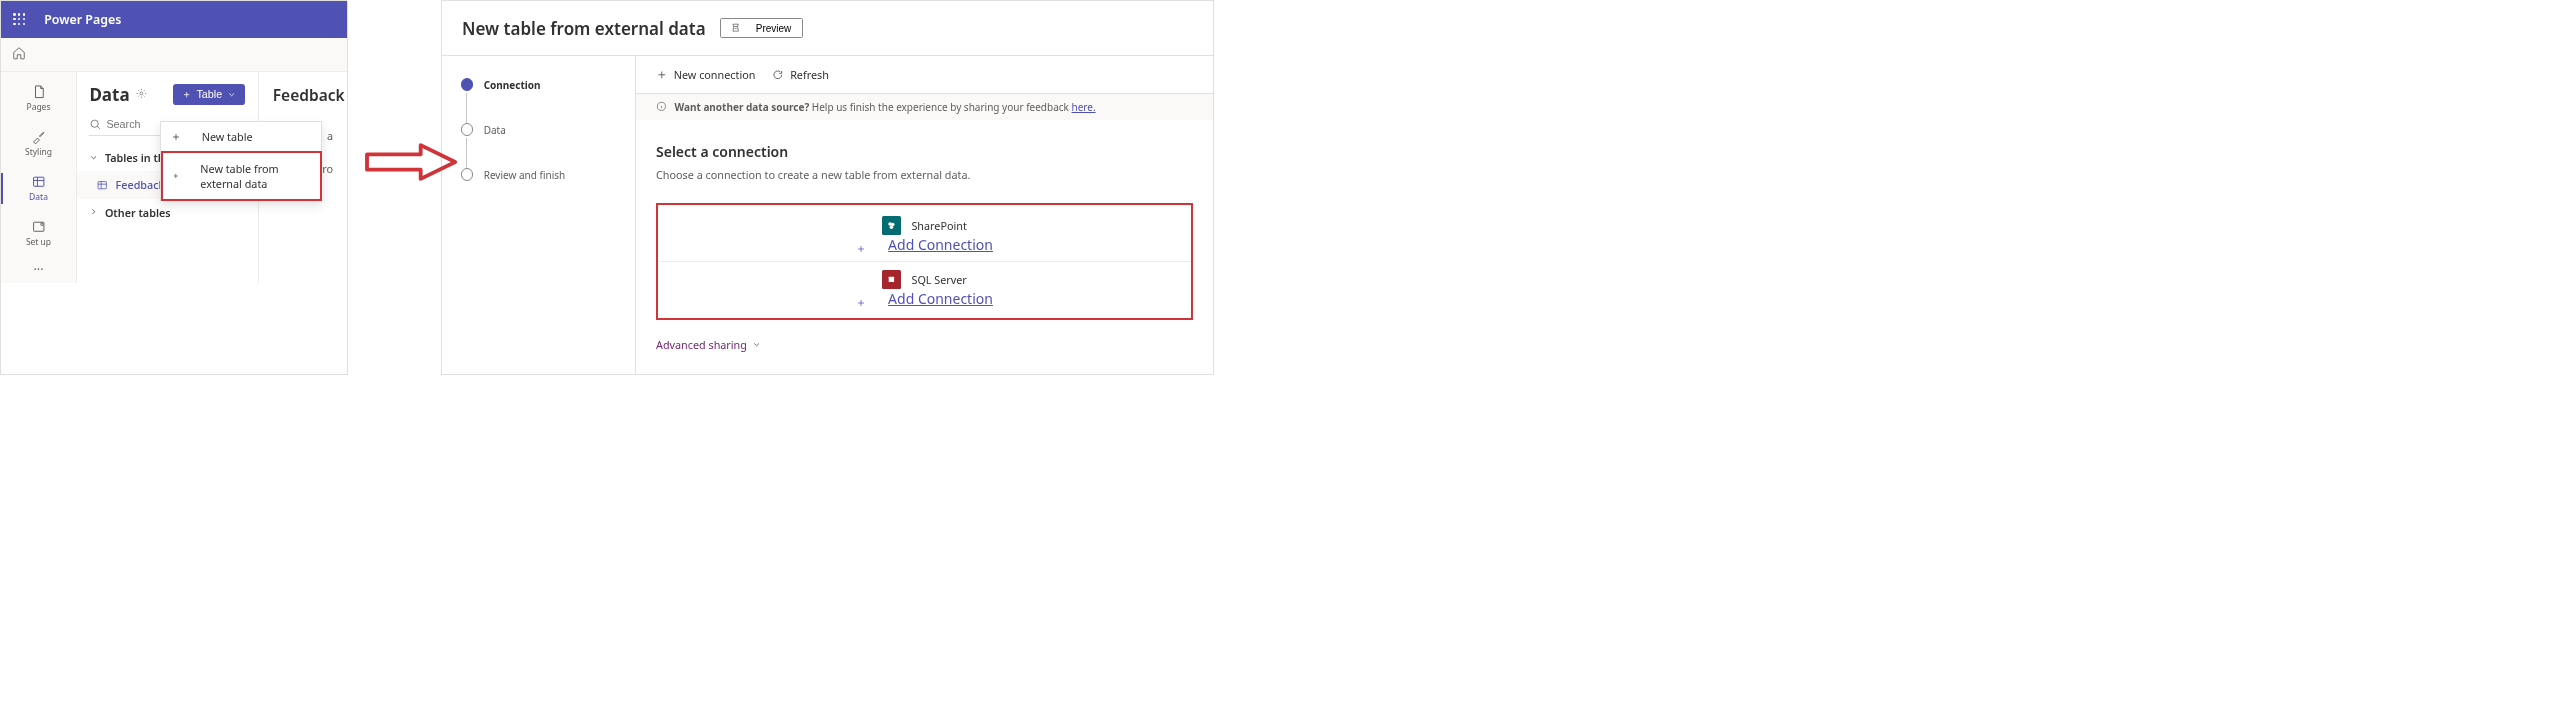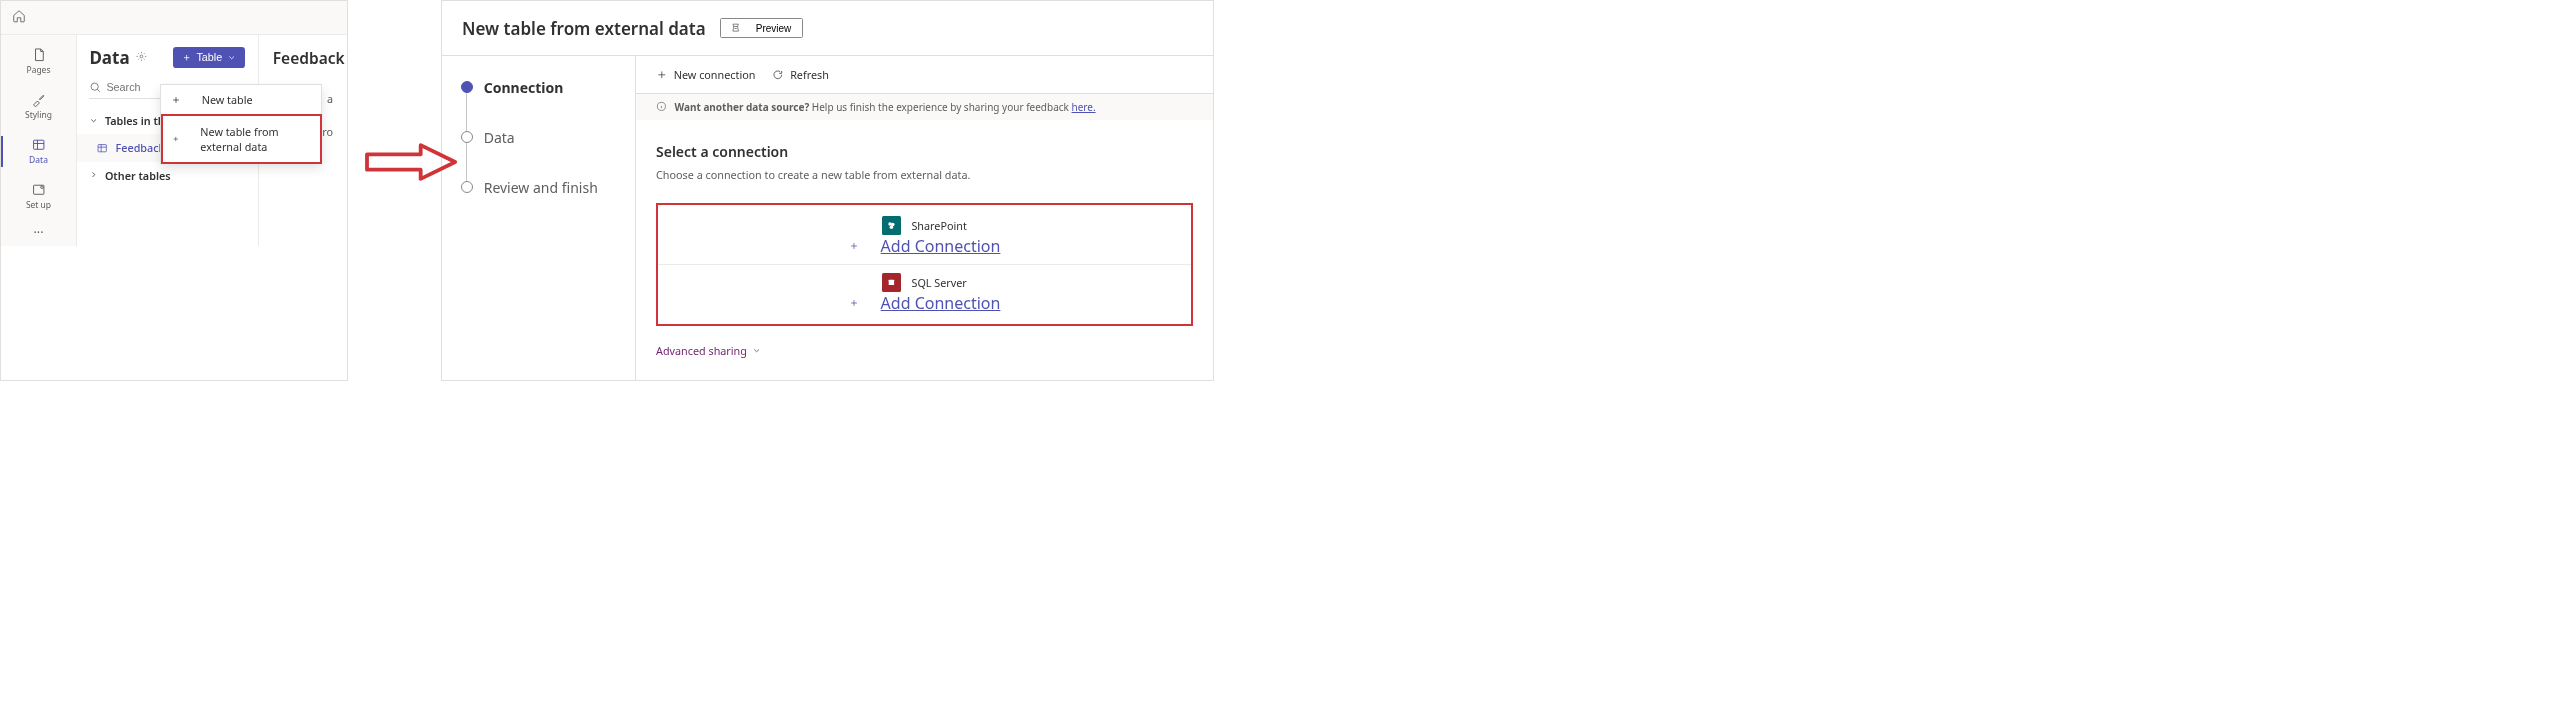--- a/index.html
+++ b/index.html
@@ -54,49 +54,65 @@
     .preview-btn { border:0.8px solid #8a8886; background:#fff; border-radius:1.5px; padding:3.1px 10.8px; font-size:10px; display:flex; align-items:center; gap:15px; cursor:pointer;}
     .preview-btn svg{width:9.3px;height:9.3px;stroke:#323130;fill:none;stroke-width:1.5;}
     .wiz-body { display:flex; flex:1;}
     .steps-col { width:193px; padding:21.6px 18.5px; }
     .step { display:flex; align-items:center; gap:10.8px; position:relative; padding-bottom:31px;}
     .step:last-child{padding-bottom:0;}
     .step::after { content:""; position:absolute; left:5.4px; top:15.5px; bottom:-3.1px; width:1.5px; background:#c8c6c4;}
     .step:last-child::after{display:none;}
     .step-dot { width:12.4px; height:12.4px; border-radius:50%; border:1.5px solid #8a8886; background:#fff; z-index:2; flex-shrink:0;}
     .step.active .step-dot { background:#4f52b2; border-color:#4f52b2;}
-    .step-label { font-size:14px; color:#605e5c;}
+    .step-label { font-size:10px; color:#605e5c;}
     .step.active .step-label { font-weight:700; color:#323130;}
     .content-col { flex:1; border-left:0.8px solid #e1dfdd; display:flex; flex-direction:column;}
     .cmdbar { display:flex; align-items:center; gap:17px; padding:10.8px 20px; border-bottom:0.8px solid #e1dfdd;}
     .cmd { display:flex; align-items:center; gap:6.2px; font-size:10.8px; color:#323130; cursor:pointer;}
     .cmd svg{width:11.6px;height:11.6px;stroke:#323130;fill:none;stroke-width:1.5;}
     .info-bar { background:#faf9f8; padding:6.2px 20px; display:flex; align-items:center; gap:7.7px; font-size:10px; color:#605e5c;}
     .info-bar svg{width:10.8px;height:10.8px;stroke:#605e5c;fill:none;stroke-width:1.5;}
     .info-bar a{color:#4f52b2; text-decoration:underline;}
     .connect-area {padding:21.6px 20px;}
     .connect-title{font-size:14px; font-weight:600; margin-bottom:6.2px;}
     .connect-sub{font-size:10.8px; color:#605e5c; margin-bottom:21.6px;}
     .conn-box { border:2.3px solid #d13438; padding:3.1px 0;}
     .conn-row { display:flex; align-items:center; justify-content:space-between; padding:7.7px 10.8px; border-bottom:0.8px solid #edebe9;flex-direction:column;}
     .conn-row:last-child{border-bottom:none;}
     .conn-left { display:flex; align-items:center; gap:10.8px;}
     .conn-icon { width:18.5px; height:18.5px; border-radius:1.5px; display:flex; align-items:center; justify-content:center; color:#fff; font-size:8.5px;}
     .ic-sp { background:#036c70;}
     .ic-sql { background:#a4262c;}
     .conn-icon svg{width:10.8px;height:10.8px;fill:#fff;}
-    .add-link { display:flex; align-items:center; gap:22px; color:#4f52b2; font-size:16px; text-decoration:underline; cursor:pointer;}
+    .add-link { display:flex; align-items:flex-end; gap:22px; color:#4f52b2; font-size:14px; text-decoration:underline; cursor:pointer;}
     .add-link svg{width:10px;height:10px;stroke:#4f52b2;fill:none;stroke-width:1.8;}
     .adv-row { display:flex; align-items:center; gap:4.6px; color:#742774; font-size:10.8px; margin-top:17px; cursor:pointer;}
     .adv-row svg{width:9.3px;height:9.3px;stroke:#742774;fill:none;stroke-width:2;}
   </style>
 </head>
 <body>
 
 <div class="panel-left">
+  <div class="top-bar">
+    <div class="waffle-btn">
+      <div>
+          <span></span>
+          <span></span>
+          <span></span>
+          <span></span>
+          <span></span>
+          <span></span>
+          <span></span>
+          <span></span>
+          <span></span>
+        </div>
+    </div>
+    <div class="app-title">Power Pages</div>
+  </div>
   <div class="bread-row">
     <span class="home-icon">
       <svg viewBox="0 0 24 24">
           <path d="M3 11l9-8 9 8v10a1 1 0 0 1-1 1h-5v-7h-6v7H4a1 1 0 0 1-1-1z"></path>
         </svg>
     </span>
   </div>
   <div class="body-row">
 
     <div class="left-rail">

